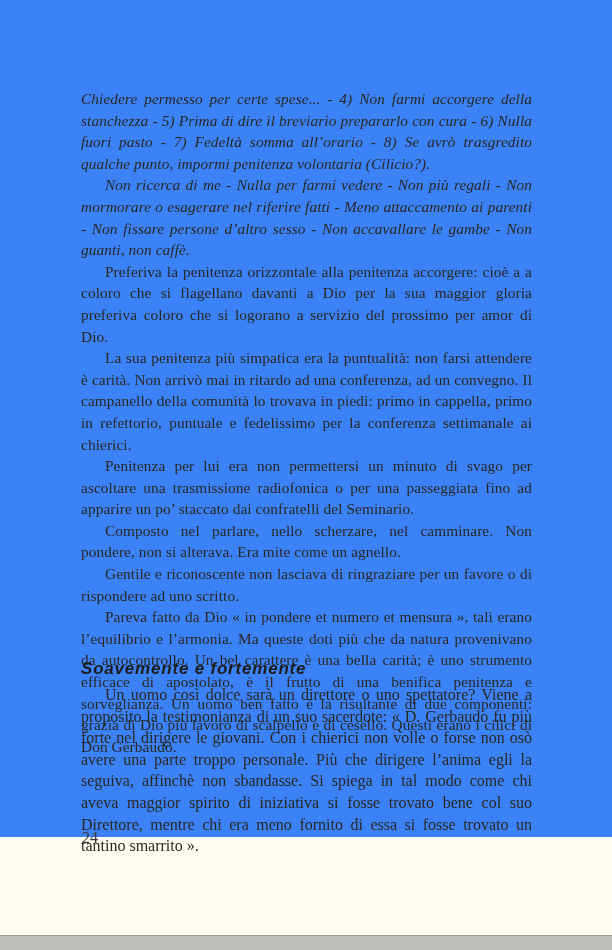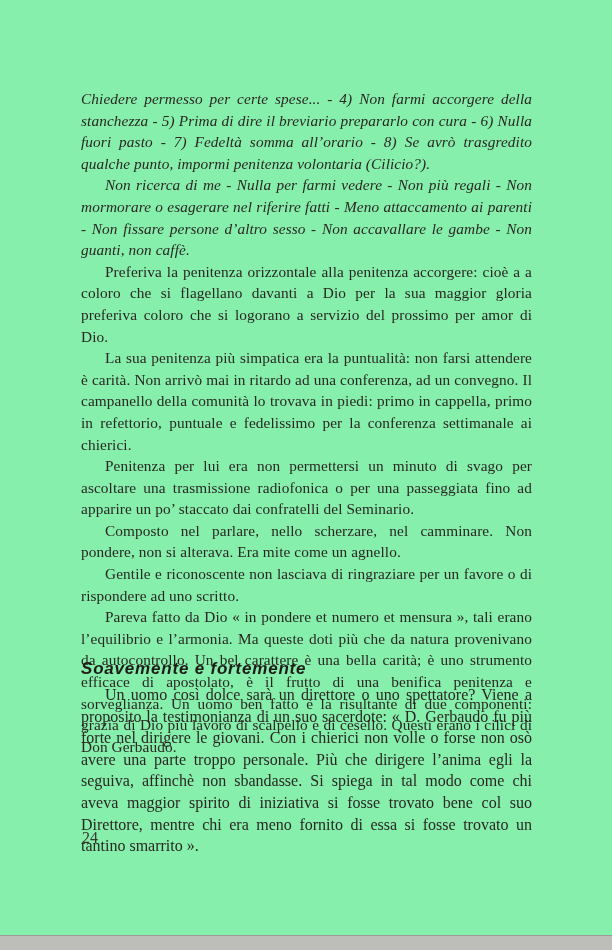--- a/index.html
+++ b/index.html
@@ -12,22 +12,22 @@
       background: #fefcf2;
       position: relative;
       overflow: hidden;
       font-family: "Liberation Serif", "DejaVu Serif", serif;
       color: #2a2722;
     }
     .page {
       position: absolute;
       left: 0; top: 0;
       width: 612px;
-      height: 935px;
-      background: #86efac;
+      height: 837px;
+      background: #3b82f6;
     }
     .bottom-strip {
       position: absolute;
       left: 0;
       top: 935px;
       width: 612px;
       height: 15px;
       background: #bdbdba;
       border-top: 1px solid #9c9c98;
     }

